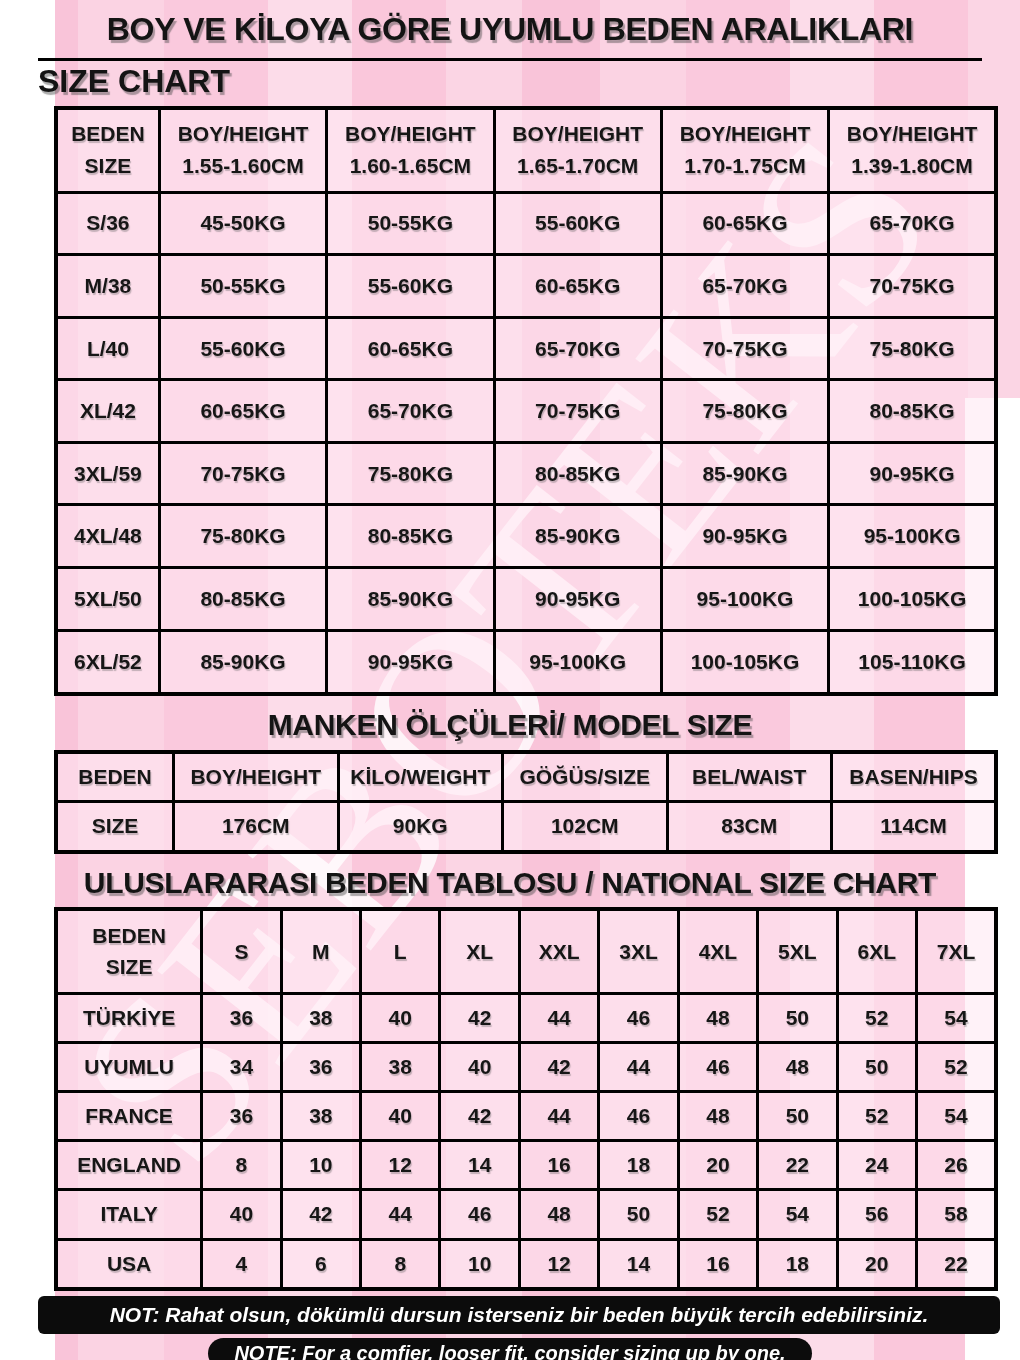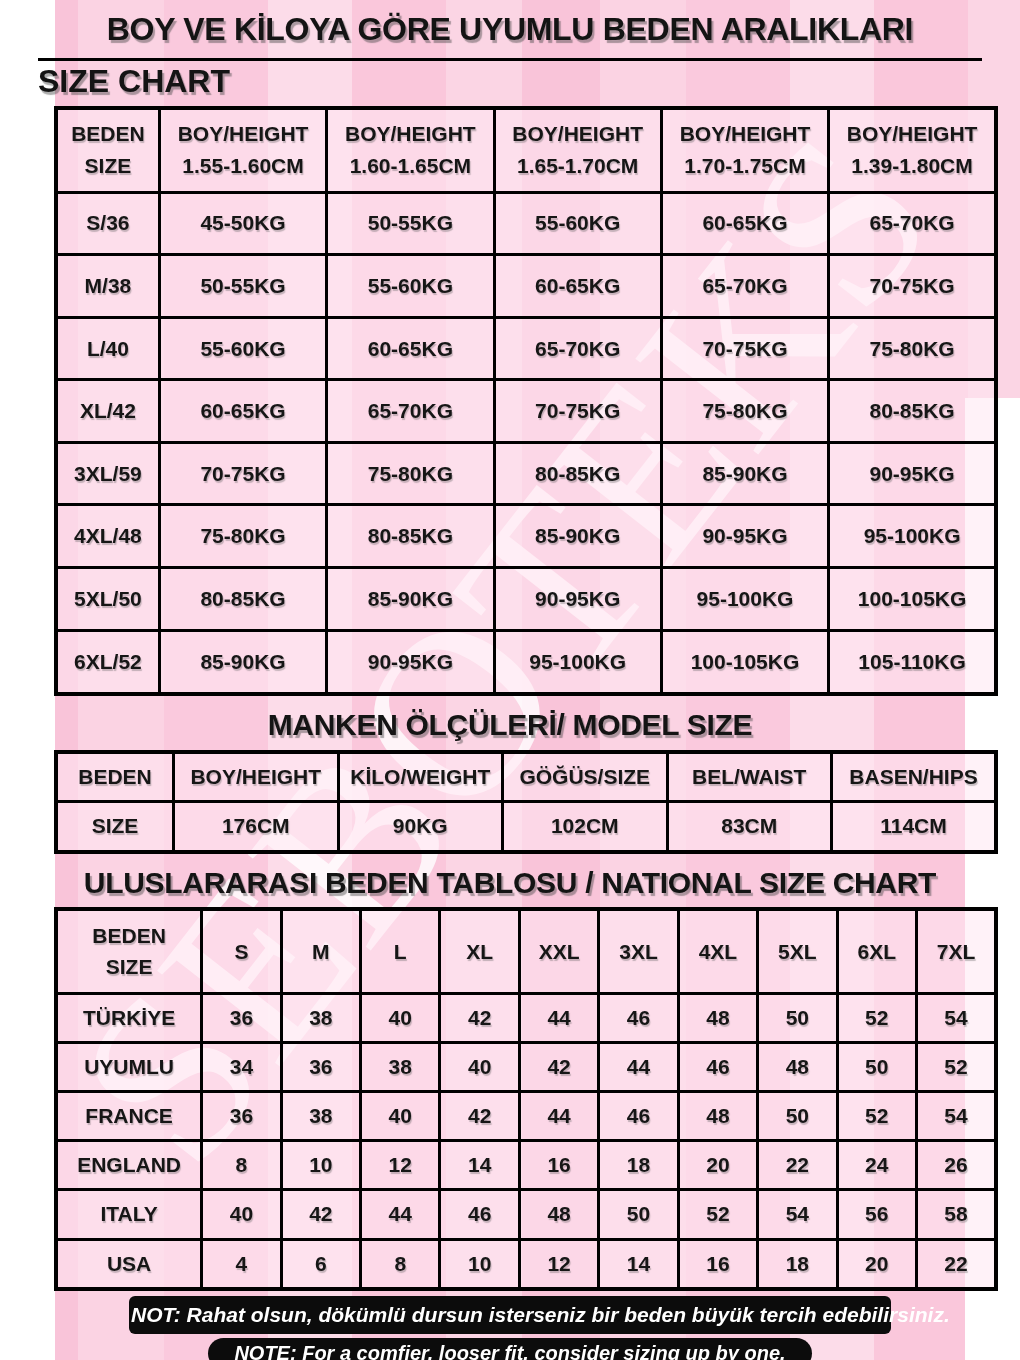--- a/index.html
+++ b/index.html
@@ -86,21 +86,21 @@
   #model-table th:first-child { width: 12.5%; }
 
   #intl-table { height: 384px; }
   #intl-table thead tr { height: 84px; }
   #intl-table th, #intl-table td { font-size: 21px; }
   #intl-table thead div { line-height: 1.5; }
   #intl-table th:first-child { width: 15.5%; }
 
   .note-bar {
     margin: 5px auto 0 auto;
-    width: 762px;
+    width: 962px;
     background: #0c0c0c; color: #fff;
     font-style: italic; font-weight: bold; font-size: 21px;
     text-align: center;
     border-radius: 6px;
     padding: 7px 2px;
     white-space: nowrap;
   }
   .note-pill {
     margin: 4px auto 0 auto;
     width: fit-content;

